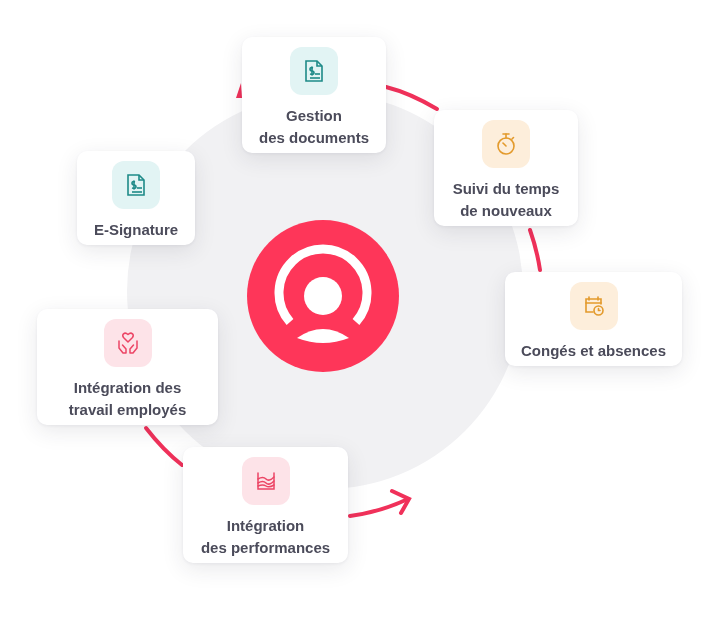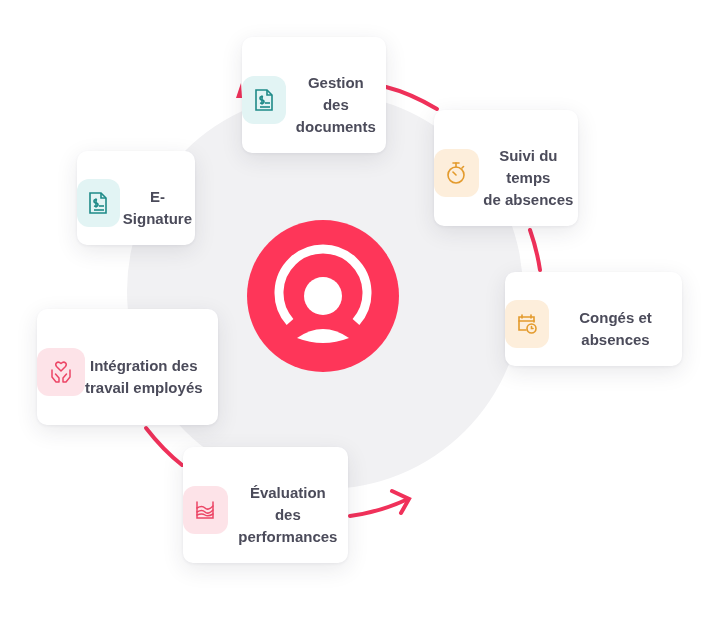--- a/index.html
+++ b/index.html
@@ -5,21 +5,21 @@
   html, body { margin: 0; padding: 0; background: #ffffff; }
   body { width: 727px; height: 626px; position: relative; overflow: hidden;
          font-family: "Liberation Sans", "DejaVu Sans", sans-serif; }
   .bg-circle { position: absolute; left: 127px; top: 93px; width: 396px; height: 396px;
                border-radius: 50%; background: #f1f1f3; }
   svg.ring { position: absolute; left: 0; top: 0; width: 727px; height: 626px; }
   .hub { position: absolute; left: 247px; top: 220px; width: 152px; height: 152px; border-radius: 50%;
          background: #fe3659; }
   .card { position: absolute; background: #ffffff; border-radius: 10px;
           box-shadow: 0 6px 22px rgba(40,40,60,0.10), 0 1px 3px rgba(40,40,60,0.06);
-          display: flex; align-items: center; justify-content: flex-start;
+          display: flex; flex-direction: column; align-items: center; justify-content: flex-start;
           box-sizing: border-box; text-align: center; }
   .icon-tile { width: 48px; height: 48px; border-radius: 12px; display: flex; align-items: center; justify-content: center; }
   .tile-teal { background: #e2f4f4; }
   .tile-orange { background: #fdeedb; }
   .tile-pink { background: #fde3e8; }
   .label { color: #4b4b5a; font-weight: bold; font-size: 15px; line-height: 22px; white-space: pre-line; margin-top: 10px; }
 </style>
 </head>
 <body>
 
@@ -67,21 +67,21 @@
   <div class="icon-tile tile-orange">
     <svg width="22" height="24" viewBox="0 0 22 24" fill="none" stroke="#e39a2c" stroke-width="1.6" stroke-linecap="round">
       <circle cx="11" cy="14" r="8"></circle>
         <path d="M8 2 H14"></path>
         <path d="M11 2 V6"></path>
         <path d="M8 11 L11 14"></path>
         <path d="M17 7 L18.5 5.5"></path>
     </svg>
   </div>
   <div class="label">Suivi du temps
-de absences</div>
+de nouveaux</div>
 </div>
 
 <div class="card" style="left:505px; top:272px; width:177px; height:94px; padding-top:10px;">
   <div class="icon-tile tile-orange">
     <svg width="22" height="22" viewBox="0 0 22 22" fill="none" stroke="#e39a2c" stroke-width="1.6" stroke-linecap="round">
       <path d="M10 17 H3 V4 H18 V9"></path>
         <path d="M3 8 H18"></path>
         <path d="M6 2 V5"></path>
         <path d="M15 2 V5"></path>
       <circle cx="15.5" cy="15.5" r="4.5"></circle>
@@ -93,21 +93,21 @@
 
 <div class="card" style="left:183px; top:447px; width:165px; height:116px; padding-top:10px;">
   <div class="icon-tile tile-pink">
     <svg width="22" height="22" viewBox="0 0 22 22" fill="none" stroke="#ec4565" stroke-width="1.5" stroke-linecap="round">
       <path d="M3 3 V19 H19 V3"></path>
         <path d="M3 9 Q8 6 11 9 Q14 12 19 7"></path>
         <path d="M3 13 Q8 10 11 13 Q14 16 19 11"></path>
         <path d="M3 16 Q8 14 11 16 Q14 18 19 15"></path>
     </svg>
   </div>
-  <div class="label">Évaluation
+  <div class="label">Intégration
 des performances</div>
 </div>
 
 <div class="card" style="left:37px; top:309px; width:181px; height:116px; padding-top:10px;">
   <div class="icon-tile tile-pink">
     <svg width="26" height="26" viewBox="0 0 26 26" fill="none" stroke="#ec4565" stroke-width="1.5" stroke-linecap="round" stroke-linejoin="round">
       <path d="M13 12 L8.5 7.5 Q7 5.5 8.5 3.8 Q10.5 2.2 13 4.5 Q15.5 2.2 17.5 3.8 Q19 5.5 17.5 7.5 Z"></path>
       <path d="M4 11 V18 L8 23 H11 V19 L7.5 15"></path>
         <path d="M22 11 V18 L18 23 H15 V19 L18.5 15"></path>
     </svg>

